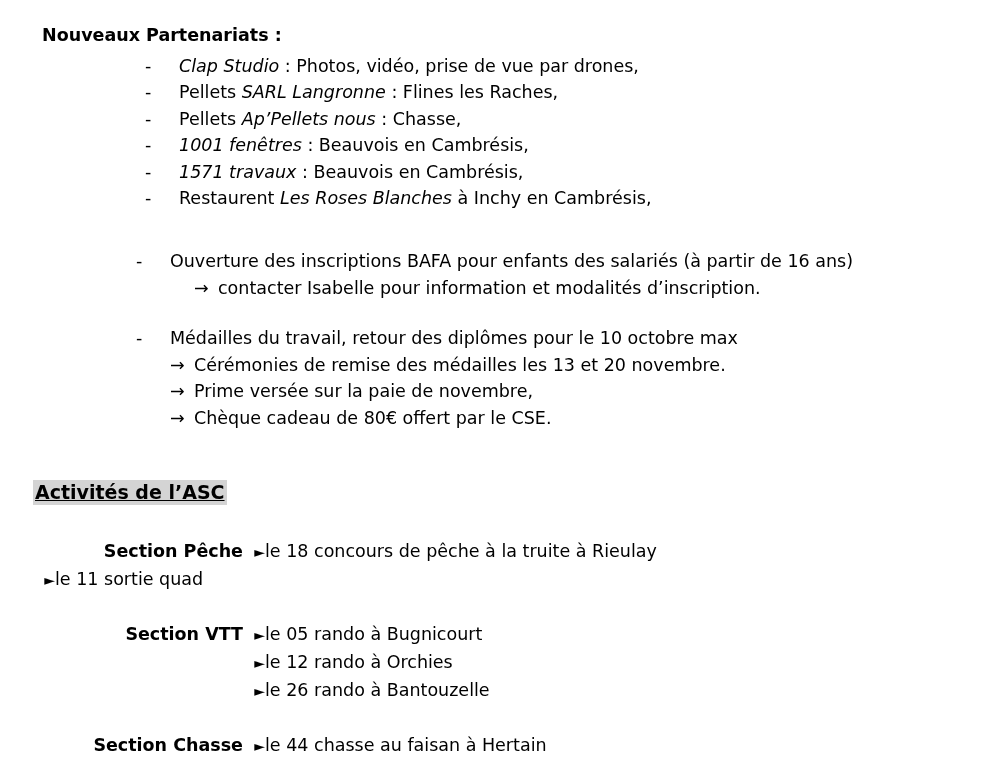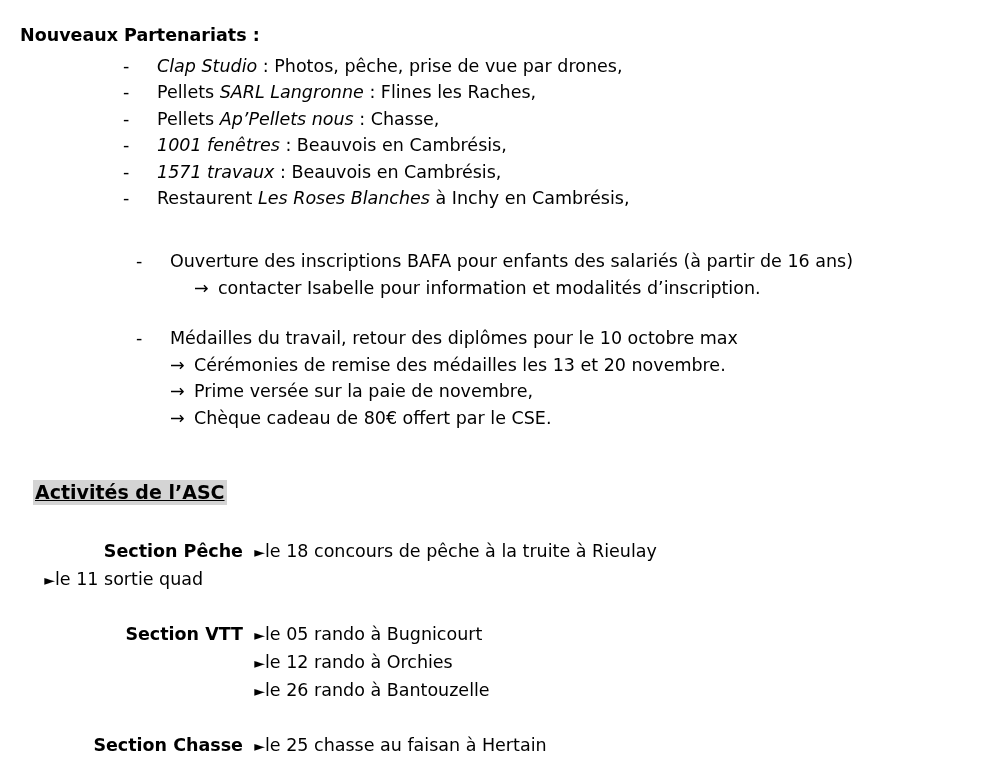--- a/index.html
+++ b/index.html
@@ -95,26 +95,26 @@
   }
   .indent-arrow {
     padding-left: 58px;
   }
 </style>
 </head>
 <body>
 
 <div class="page">
 
-  <div class="block" style="left:20px; top:27px;">
+  <div class="block" style="left:42px; top:27px;">
     <div class="section-heading">Nouveaux Partenariats :</div>
     <ul class="dash-list" style="margin-top:8px; padding-left:103px;">
       <li class="dash-item">
         <span class="dash-marker">-</span>
-        <span class="dash-text"><span class="it">Clap Studio</span><span> : Photos, pêche, prise de vue par drones,</span></span>
+        <span class="dash-text"><span class="it">Clap Studio</span><span> : Photos, vidéo, prise de vue par drones,</span></span>
       </li>
       <li class="dash-item">
         <span class="dash-marker">-</span>
         <span class="dash-text"><span>Pellets </span><span class="it">SARL Langronne</span><span> : Flines les Raches,</span></span>
       </li>
       <li class="dash-item">
         <span class="dash-marker">-</span>
         <span class="dash-text"><span>Pellets </span><span class="it">Ap’Pellets nous</span><span> : Chasse,</span></span>
       </li>
       <li class="dash-item">
@@ -207,18 +207,18 @@
         <span>le 26 rando à Bantouzelle</span>
       </span>
     </div>
 
     <div style="height:27px;"></div>
 
     <div class="sec-row">
       <span class="sec-label">Section Chasse</span>
       <span class="sec-entry">
         <span class="tri">►</span>
-        <span>le 25 chasse au faisan à Hertain</span>
+        <span>le 44 chasse au faisan à Hertain</span>
       </span>
     </div>
   </div>
 
 </div>
 
 </body></html>

